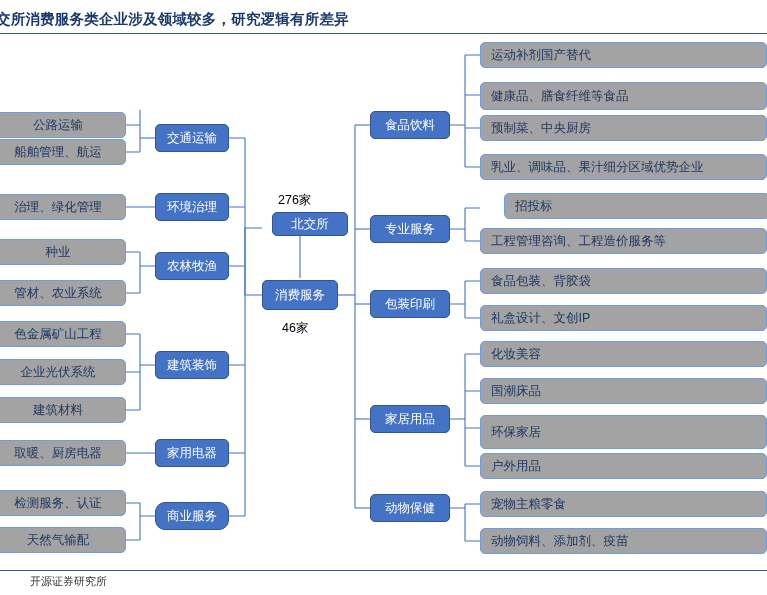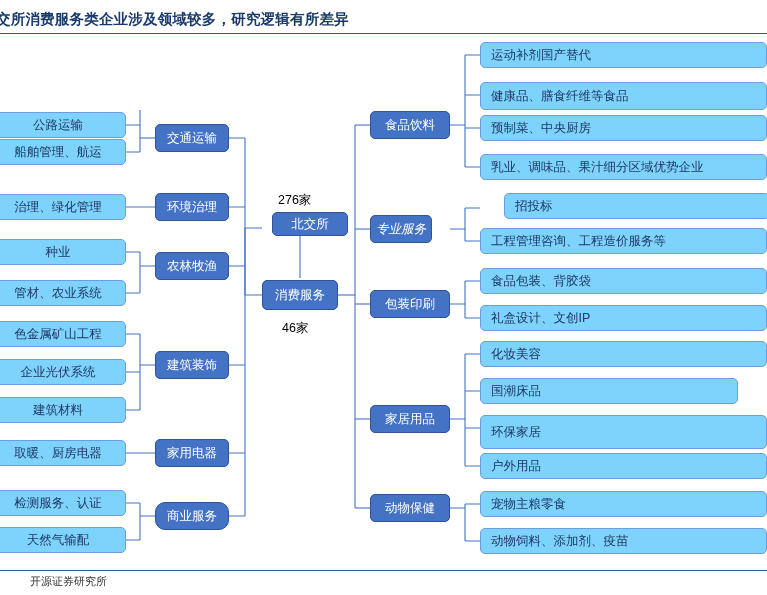--- a/index.html
+++ b/index.html
@@ -25,21 +25,21 @@
   .node{
     position:absolute;box-sizing:border-box;
     background:#4472c4;border:1px solid #2f5597;border-radius:5px;
     color:#ffffff;font-size:12.5px;
     display:flex;align-items:center;justify-content:center;
     white-space:nowrap;
   }
   .node.root{background:#4472c4;}
   .leaf{
     position:absolute;box-sizing:border-box;
-    background:#7dd3fc;border:1px solid #6f9be0;border-radius:5px;
+    background:#a3a3a3;border:1px solid #6f9be0;border-radius:5px;
     color:#1f3864;font-size:12.5px;
     display:flex;align-items:center;
     padding-left:10px;
     white-space:nowrap;
   }
   .cnt{
     position:absolute;font-size:12.5px;color:#000;white-space:nowrap;
   }
   svg#wires{position:absolute;left:0;top:0;width:767px;height:595px;pointer-events:none;}
   svg#wires path,svg#wires line{stroke:#4472c4;stroke-width:1.1;fill:none;}
@@ -111,38 +111,38 @@
 <div class="leaf" style="left:-10px;top:321px;width:136px;height:26px;justify-content:center;padding-left:0;">色金属矿山工程</div>
 <div class="leaf" style="left:-10px;top:359px;width:136px;height:26px;justify-content:center;padding-left:0;">企业光伏系统</div>
 <div class="leaf" style="left:-10px;top:397px;width:136px;height:26px;justify-content:center;padding-left:0;">建筑材料</div>
 
 <div class="leaf" style="left:-10px;top:440px;width:136px;height:26px;justify-content:center;padding-left:0;">取暖、厨房电器</div>
 
 <div class="leaf" style="left:-10px;top:490px;width:136px;height:26px;justify-content:center;padding-left:0;">检测服务、认证</div>
 <div class="leaf" style="left:-10px;top:527px;width:136px;height:26px;justify-content:center;padding-left:0;">天然气输配</div>
 
 <div class="node" style="left:370px;top:111px;width:80px;height:28px;">食品饮料</div>
-<div class="node" style="left:370px;top:215px;width:62px;height:28px;font-style:italic;">专业服务</div>
+<div class="node" style="left:370px;top:215px;width:80px;height:28px;">专业服务</div>
 <div class="node" style="left:370px;top:290px;width:80px;height:28px;">包装印刷</div>
 <div class="node" style="left:370px;top:405px;width:80px;height:28px;">家居用品</div>
 <div class="node" style="left:370px;top:494px;width:80px;height:28px;">动物保健</div>
 
 <div class="leaf" style="left:480px;top:42px;width:287px;height:26px;">运动补剂国产替代</div>
 <div class="leaf" style="left:480px;top:82px;width:287px;height:28px;">健康品、膳食纤维等食品</div>
 <div class="leaf" style="left:480px;top:115px;width:287px;height:26px;">预制菜、中央厨房</div>
 <div class="leaf" style="left:480px;top:154px;width:287px;height:26px;">乳业、调味品、果汁细分区域优势企业</div>
 
 <div class="leaf" style="left:480px;top:193px;width:266px;height:26px;margin-left:24px;">招投标</div>
 <div class="leaf" style="left:480px;top:228px;width:287px;height:26px;">工程管理咨询、工程造价服务等</div>
 
 <div class="leaf" style="left:480px;top:268px;width:287px;height:26px;">食品包装、背胶袋</div>
 <div class="leaf" style="left:480px;top:305px;width:287px;height:26px;">礼盒设计、文创IP</div>
 
 <div class="leaf" style="left:480px;top:341px;width:287px;height:26px;">化妆美容</div>
-<div class="leaf" style="left:480px;top:378px;width:258px;height:26px;">国潮床品</div>
+<div class="leaf" style="left:480px;top:378px;width:287px;height:26px;">国潮床品</div>
 <div class="leaf" style="left:480px;top:415px;width:287px;height:34px;">环保家居</div>
 <div class="leaf" style="left:480px;top:453px;width:287px;height:26px;">户外用品</div>
 
 <div class="leaf" style="left:480px;top:491px;width:287px;height:26px;">宠物主粮零食</div>
 <div class="leaf" style="left:480px;top:528px;width:287px;height:26px;">动物饲料、添加剂、疫苗</div>
 
 <div id="footrule"></div>
 <div id="source">开源证券研究所</div>
 
 </body></html>

